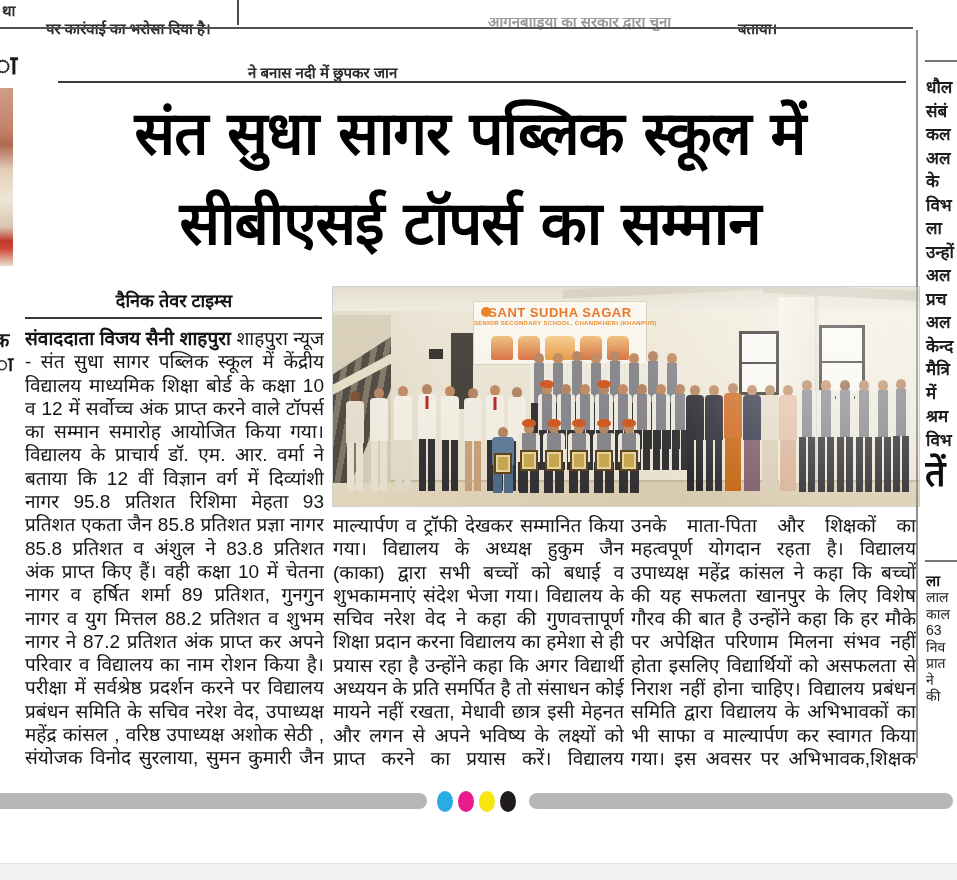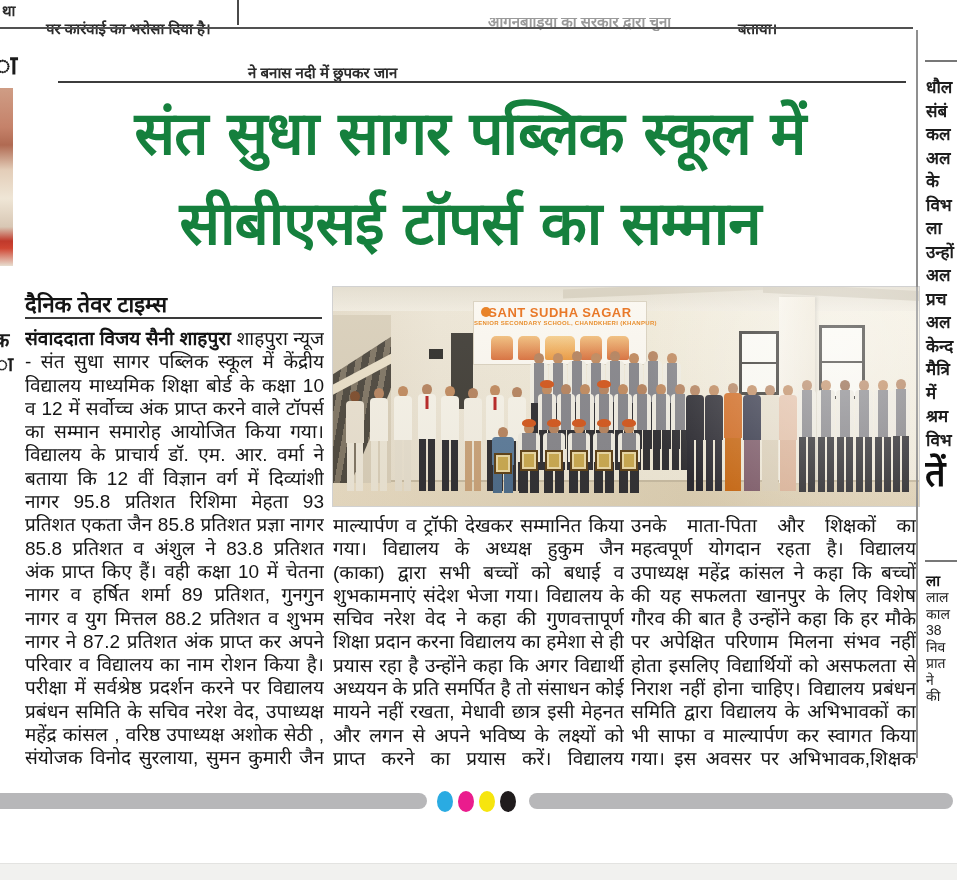--- a/index.html
+++ b/index.html
@@ -20,25 +20,25 @@
   .ts-4{left:738px;}
   .ts-vline{left:237px;top:0;width:2px;height:25px;background:#4a4a4a;}
   .ts-rule{left:0;top:27px;width:913px;height:2px;background:#515151;}
 
   
   .kicker{left:40px;top:36px;width:865px;text-align:center;font-size:32px;font-weight:700;
           color:#d73030;white-space:nowrap;}
   .kicker-rule{left:58px;top:81px;width:848px;height:2px;background:#3c3c3c;}
   .headline{left:20px;top:88px;width:900px;text-align:center;
             font-family:"DejaVu Sans","Liberation Sans",sans-serif;
-            font-size:60px;line-height:90px;font-weight:800;color:#15803d;
+            font-size:60px;line-height:90px;font-weight:800;color:#000000;
             white-space:pre-line;letter-spacing:-1px;}
 
   
-  .byline{left:25px;top:288px;width:298px;text-align:left;font-size:22px;font-weight:700;}
+  .byline{left:25px;top:288px;width:298px;text-align:center;font-size:18px;font-weight:700;}
   .byline-rule{left:25px;top:317px;width:297px;height:2px;background:#3a3a3a;}
   .col{font-size:19px;line-height:23.3px;text-align:justify;color:#151515;overflow:hidden;}
   .col b{font-weight:700;}
   .col1{left:25px;top:327px;width:299px;height:442px;}
   .col2{left:333px;top:514px;width:291px;height:256px;}
   .col3{left:631px;top:514px;width:285px;height:256px;}
 
   
   .photo{left:333px;top:287px;width:586px;height:219px;background:#ece5d6;overflow:hidden;
          outline:1px solid rgba(0,0,0,.18);}
@@ -425,21 +425,21 @@
         <div>में</div>
         <div>श्रम</div>
         <div>विभ</div>
       </div>
     <div class="rc-headline">तें</div>
     <div class="rc-rule rc-rule2"></div>
     <div class="rc-lead">ला</div>
     <div class="rc-bottom-list">
         <div>लाल</div>
         <div>काल</div>
-        <div>38</div>
+        <div>63</div>
         <div>निव</div>
         <div>प्रात</div>
         <div>ने</div>
         <div>की</div>
       </div>
   </div>
 
   <div class="abs le-frag le-a">ा</div>
   <div class="abs le-photo"></div>
   <div class="abs le-frag le-b">क</div>

